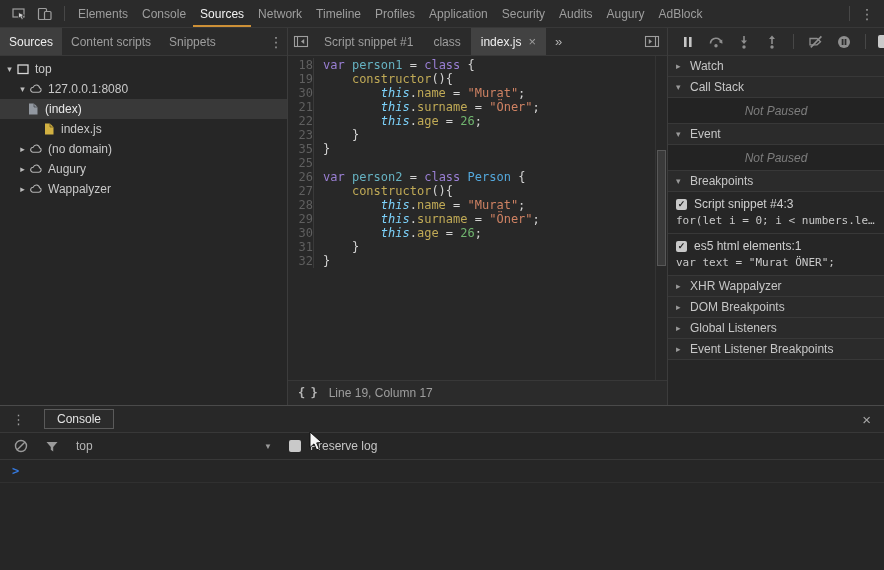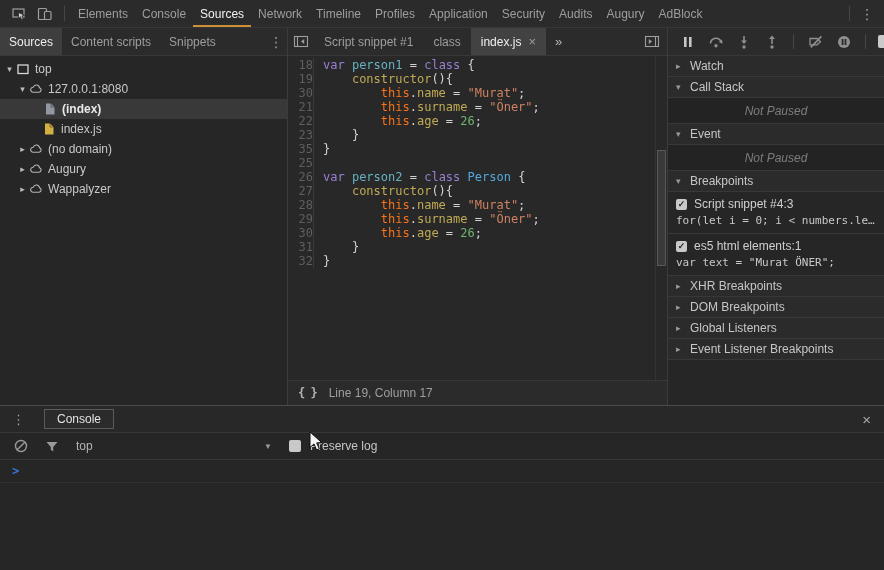--- a/index.html
+++ b/index.html
@@ -43,21 +43,21 @@
   .nav-toggle.right { margin-left: auto; margin-right: 2px; }
   .code-area { flex: 1; position: relative; overflow: hidden; padding-top: 2px;
     font: 12px/14px "DejaVu Sans Mono", monospace; }
   .code-row { display: flex; height: 14px; white-space: pre; }
   .line-no { width: 26px; flex: none; text-align: right; padding-right: 0; color: #5f5f5f; border-right: 1px solid #3a3a3a; }
   .line-text { padding-left: 9px; color: #d4d4d4; }
   .tok-kw  { color: #9a7fd4; }
   .tok-def { color: #66b2c2; }
   .tok-typ { color: #54a8dc; }
   .tok-prop{ color: #c0aa56; }
-  .tok-ths { color: #f97316; }
+  .tok-ths { color: #7dd3fc; font-style: italic; }
   .tok-str { color: #cf8263; }
   .tok-num { color: #70b56f; }
   .tok-pl  { color: #d4d4d4; }
   .vscroll { position: absolute; top: 0; right: 0; bottom: 0; width: 12px; border-left: 1px solid #343434; background: #282828; }
   .vthumb { position: absolute; left: 1px; right: 1px; top: 94px; height: 116px; background: #3a3a3a; border: 1px solid #585858; }
   .status-bar { height: 25px; border-top: 1px solid #383838; background: #2b2b2b; display: flex; align-items: center; gap: 12px; padding: 0 10px; flex: none; color: #9e9e9e; }
   .pp-icon { font-family: "DejaVu Sans Mono", monospace; font-weight: bold; color: #b5b5b5; letter-spacing: -1px; }
   
   .right-panel { flex: 1; display: flex; flex-direction: column; background: #262626; min-width: 0; }
   .debug-controls { height: 28px; background: #2b2b2b; border-bottom: 1px solid #383838; display: flex; align-items: center; padding: 0 7px; gap: 3px; flex: none; }
@@ -148,21 +148,21 @@
           </div>
           <div class="tree-row" style="padding-left: 17px;">
             <span class="tree-expander">▾</span>
             <span class="tree-icon">
               <svg width="14" height="14" viewBox="0 0 14 14">
                 <path d="M4 10.2h6a2.3 2.3 0 0 0 .5-4.5 3.2 3.2 0 0 0-6.2-.5A2.5 2.5 0 0 0 4 10.2z" fill="none" stroke="#b4b4b4" stroke-width="1.1"></path>
               </svg>
             </span>
             <span class="tree-label">127.0.0.1:8080</span>
           </div>
-          <div class="tree-row selected" style="padding-left: 31px; font-weight: bold;">
+          <div class="tree-row selected" style="padding-left: 14px;">
             <span class="tree-expander"></span>
             <span class="tree-icon">
               <svg width="14" height="14" viewBox="0 0 14 14">
                 <path d="M3 1.5h5l3.5 3.5v7.5H3z" fill="#9298a0"></path>
                 <path d="M8 1.5v3.5h3.5" fill="none" stroke="rgba(0,0,0,0.4)" stroke-width="1"></path>
               </svg>
             </span>
             <span class="tree-label">(index)</span>
           </div>
           <div class="tree-row" style="padding-left: 30px;">
@@ -337,21 +337,21 @@
           </div>
           <div class="bp-entry">
             <div class="bp-row">
               <span class="bp-checkbox">✓</span>
               <span class="bp-label">es5 html elements:1</span>
             </div>
             <div class="bp-code">var text = "Murat ÖNER";</div>
           </div>
           <div class="section-header">
             <span class="section-tri">▸</span>
-            <span class="section-label">XHR Breakpoints</span>
+            <span class="section-label">XHR Wappalyzer</span>
           </div>
           <div class="section-header">
             <span class="section-tri">▸</span>
             <span class="section-label">DOM Breakpoints</span>
           </div>
           <div class="section-header">
             <span class="section-tri">▸</span>
             <span class="section-label">Global Listeners</span>
           </div>
           <div class="section-header">

